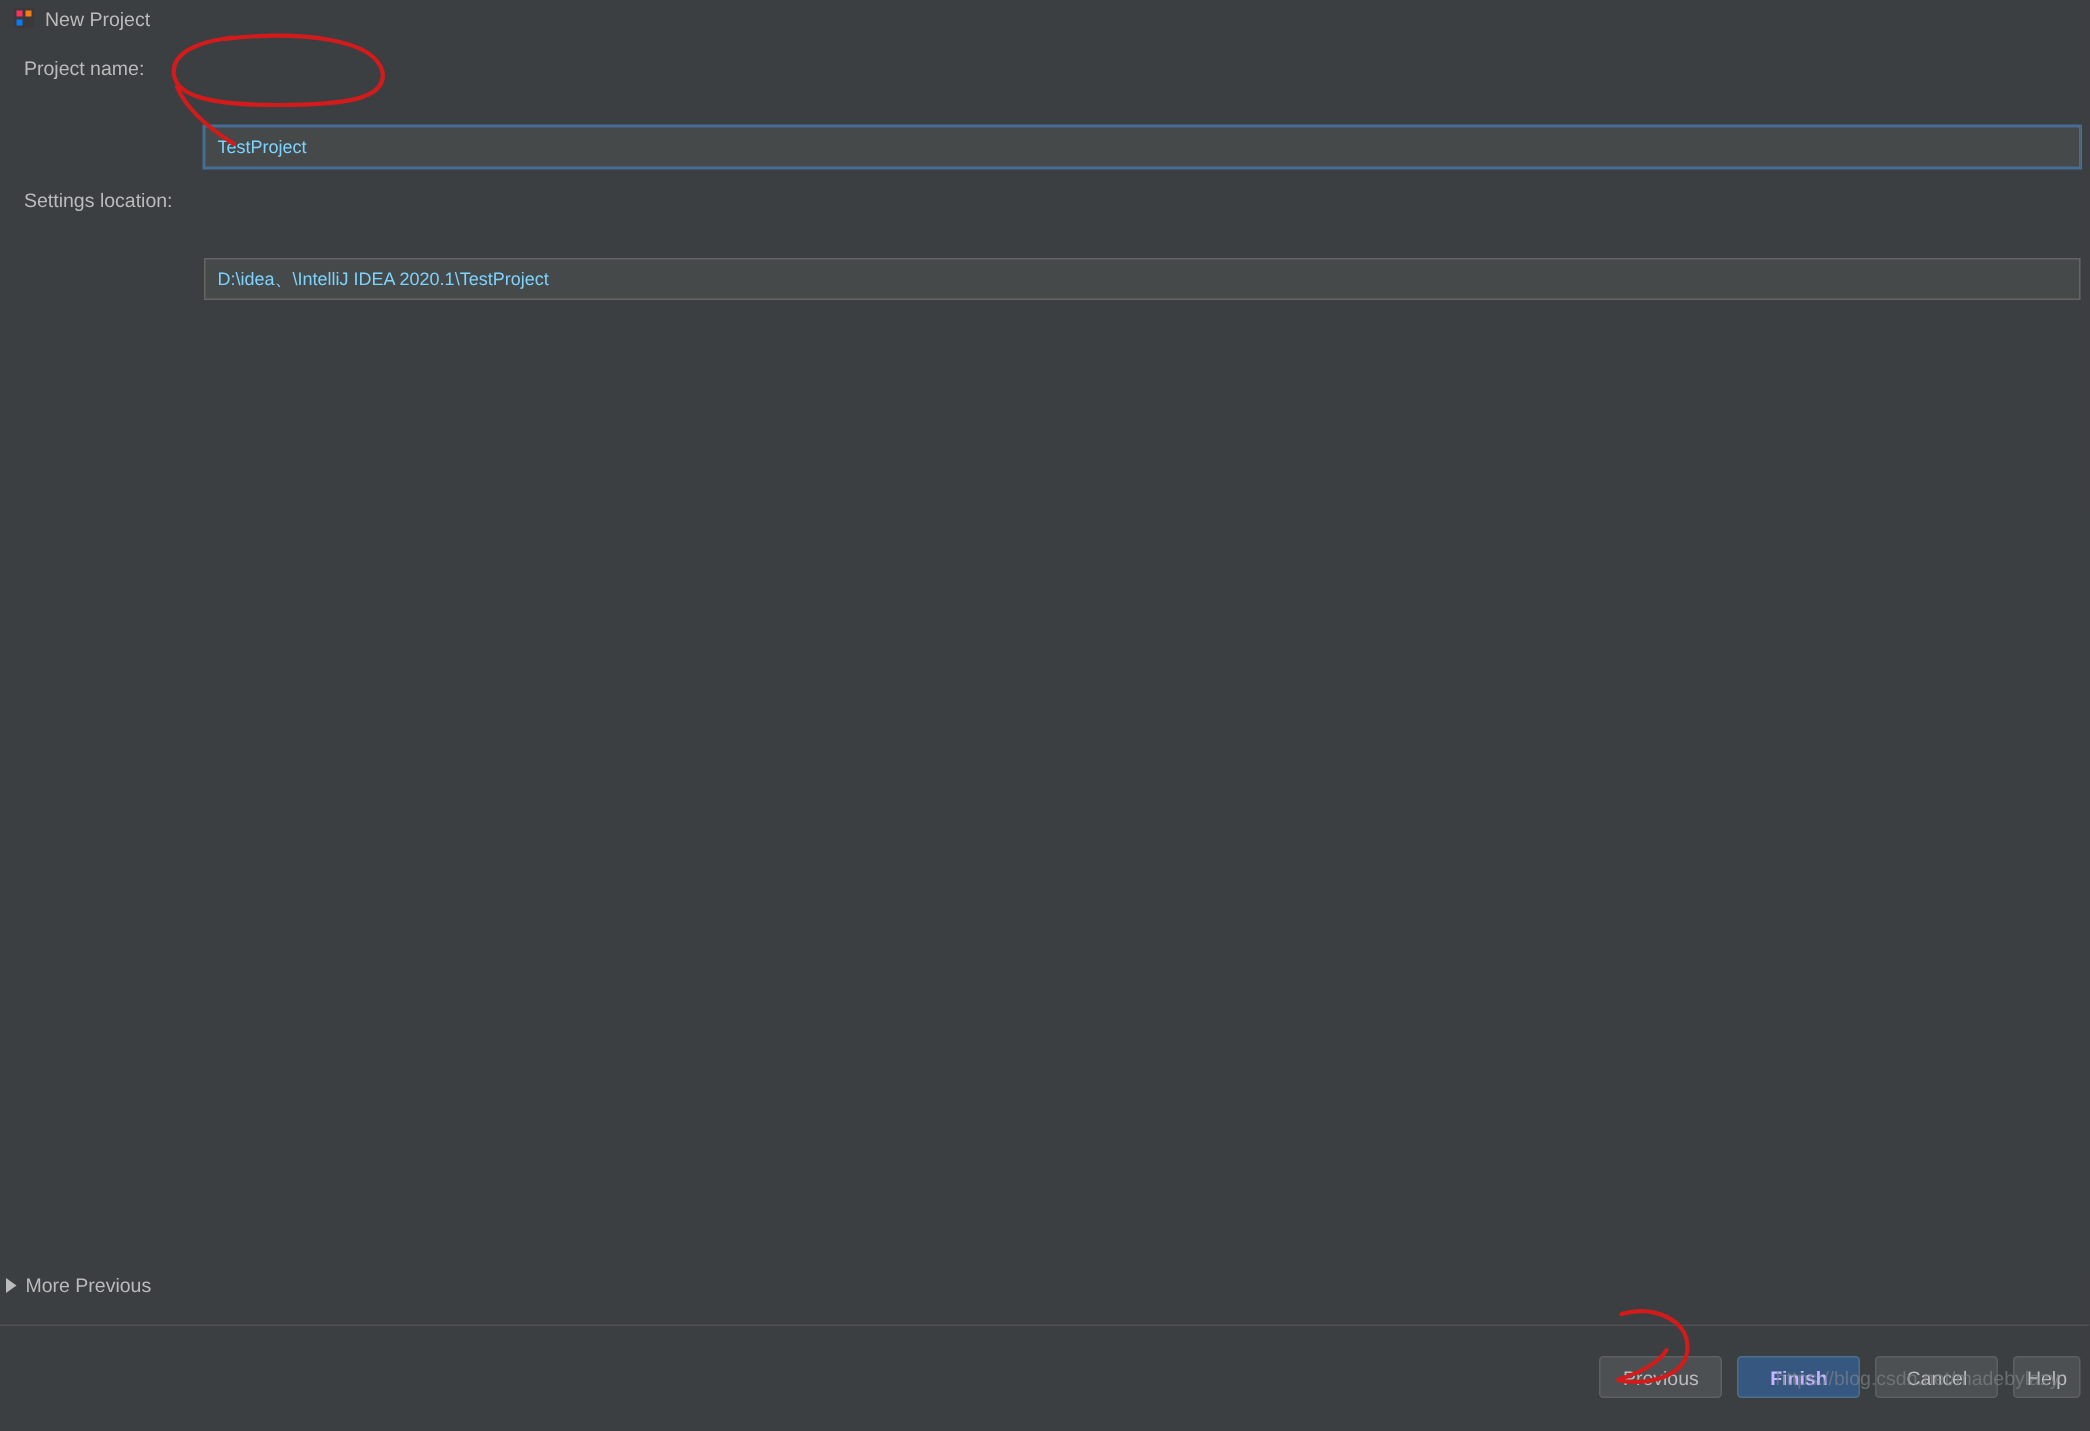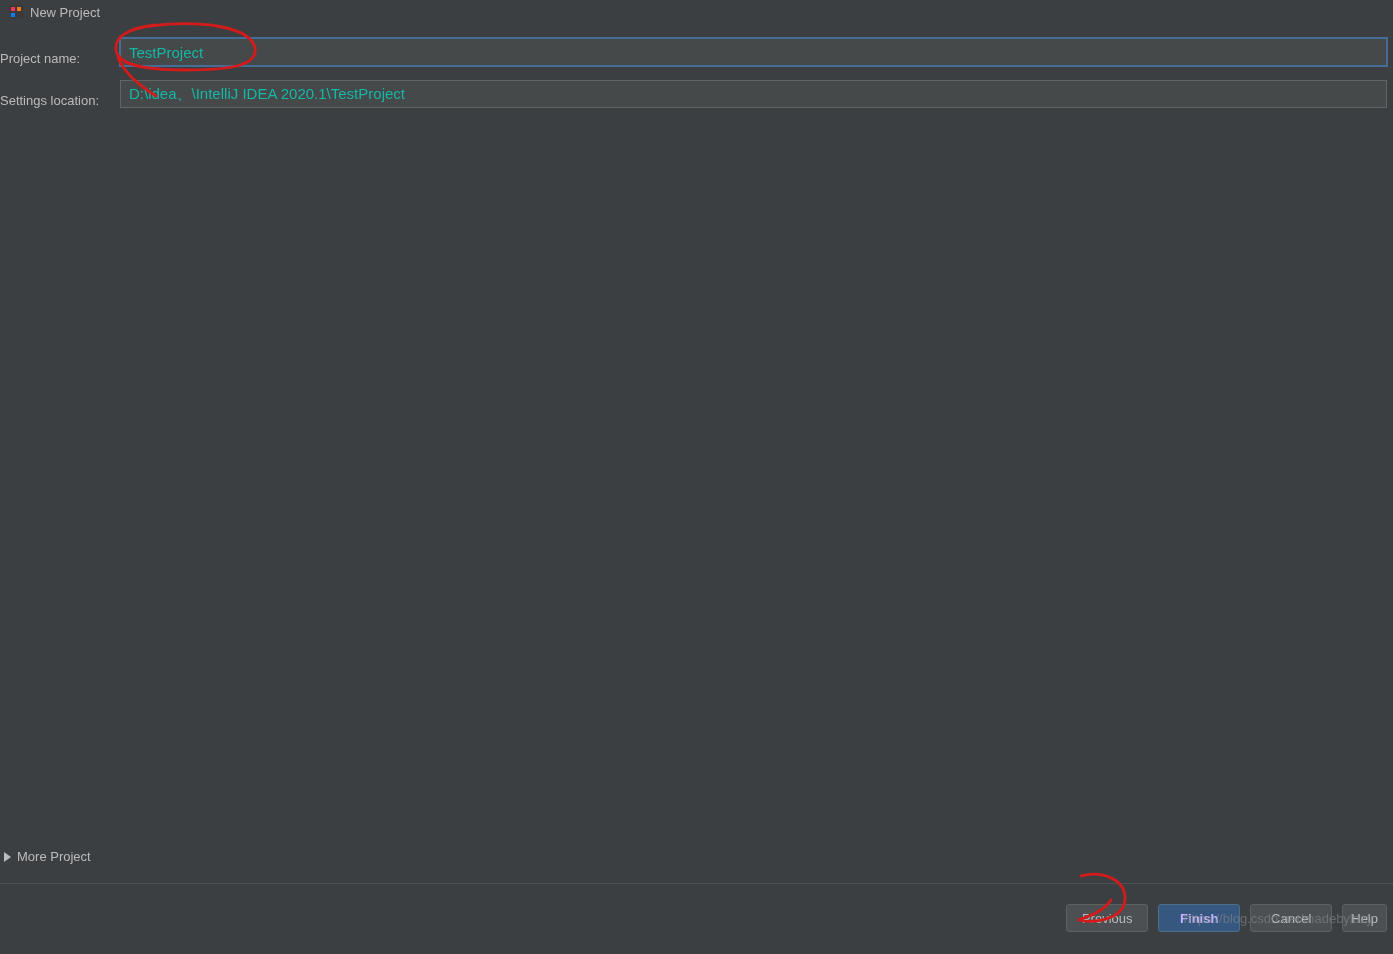--- a/index.html
+++ b/index.html
@@ -37,41 +37,42 @@
     }
     .titlebar .title {
       color: #bbbbbb;
       font-size: 13px;
     }
     .form-area {
       padding: 14px 0 0 0;
     }
     .form-row {
       display: flex;
-      align-items: flex-end;
+      align-items: flex-start;
       margin-bottom: 14px;
-      padding-left: 0;
+      padding-left: 16px;
     }
     .form-label {
       width: 120px;
       color: #bbbbbb;
       font-size: 13px;
       padding-left: 0;
       flex-shrink: 0;
     }
     .form-input {
       flex: 1;
       background: #45494a;
       border: 1px solid #646464;
-      color: #14b8a6;
-      font-size: 15px;
+      color: #7dd3fc;
+      font-size: 12px;
       padding: 4px 8px;
       height: 28px;
       outline: none;
       font-family: inherit;
+      margin-top: 46px;
     }
     .form-input.focused {
       border: 1px solid #466d94;
       box-shadow: 0 0 0 1px #466d94;
     }
     .form-input-wrapper {
       flex: 1;
       display: flex;
       margin-right: 6px;
     }
@@ -189,21 +190,21 @@
   <div class="form-row">
     <div class="form-label">Settings location:</div>
     <div class="form-input-wrapper">
       <input type="text" class="form-input" value="D:\idea、\IntelliJ IDEA 2020.1\TestProject" style="">
     </div>
   </div>
 </div>
 
 <div class="expander">
   <div class="triangle"></div>
-  <div class="label">More Project</div>
+  <div class="label">More Previous</div>
 </div>
 
 <div class="separator"></div>
 
 <div class="button-bar">
   <button class="btn">Previous</button>
   <button class="btn primary">Finish</button>
   <button class="btn">Cancel</button>
   <button class="btn small">Help</button>
 </div>

